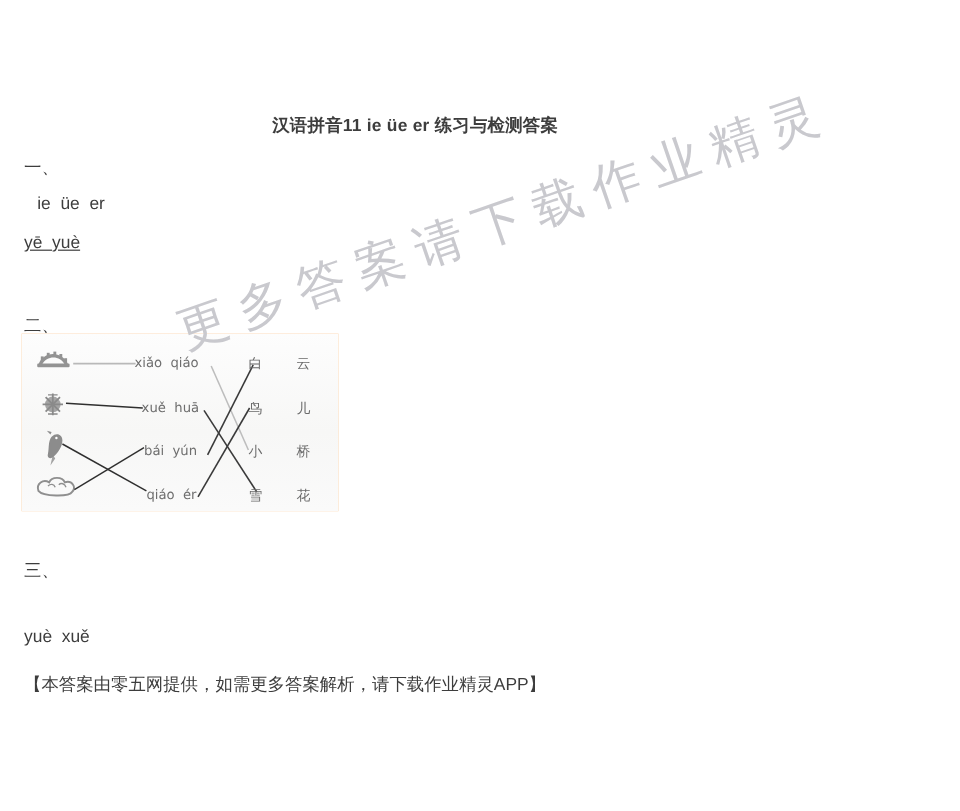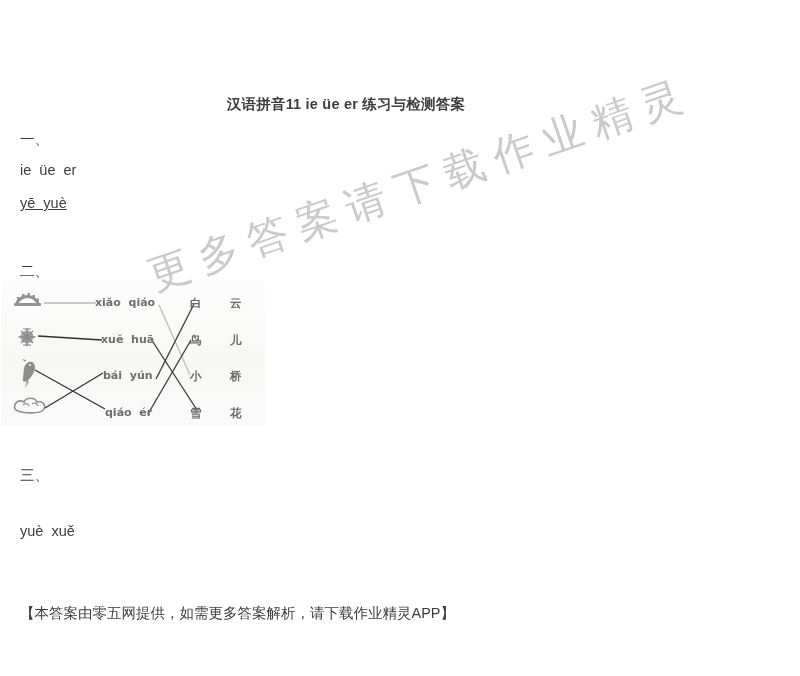--- a/index.html
+++ b/index.html
@@ -35,45 +35,43 @@
     position: absolute;
     left: 20px;
     font-size: 14.5px;
     color: #3d3d3d;
     white-space: pre;
   }
   .sec-num { letter-spacing: 0px; }
   .ans-line { }
 
   .b-s1-num  { top: 130px; }
-  .b-s1-l1   { top: 162px; }
+  .b-s1-l1   { top: 162px; margin-left: 11px; }
   .b-s1-l2   { top: 195px; text-decoration: underline; }
   .b-s2-num  { top: 262px; }
   .b-s3-num  { top: 466px; }
   .b-s3-l1   { top: 523px; }
 
   .footer {
     position: absolute;
     left: 20px;
     top: 561px;
     font-size: 14.5px;
     color: #3d3d3d;
     white-space: pre;
-    margin-top: 43px;
   }
 
   
   .exercise-image {
     position: absolute;
-    left: 1px;
+    left: 18px;
     top: 278px;
     width: 264px;
     height: 148px;
     background: #fdba74;
-    font-weight: bold;
   }
   .exercise-image .paper-tint {
     position: absolute;
     inset: 0;
     background: linear-gradient(180deg, #fdfdfd 0%, #f7f7f6 55%, #fafafa 100%);
   }
   .exercise-image svg {
     position: absolute;
     left: 0;
     top: 0;

